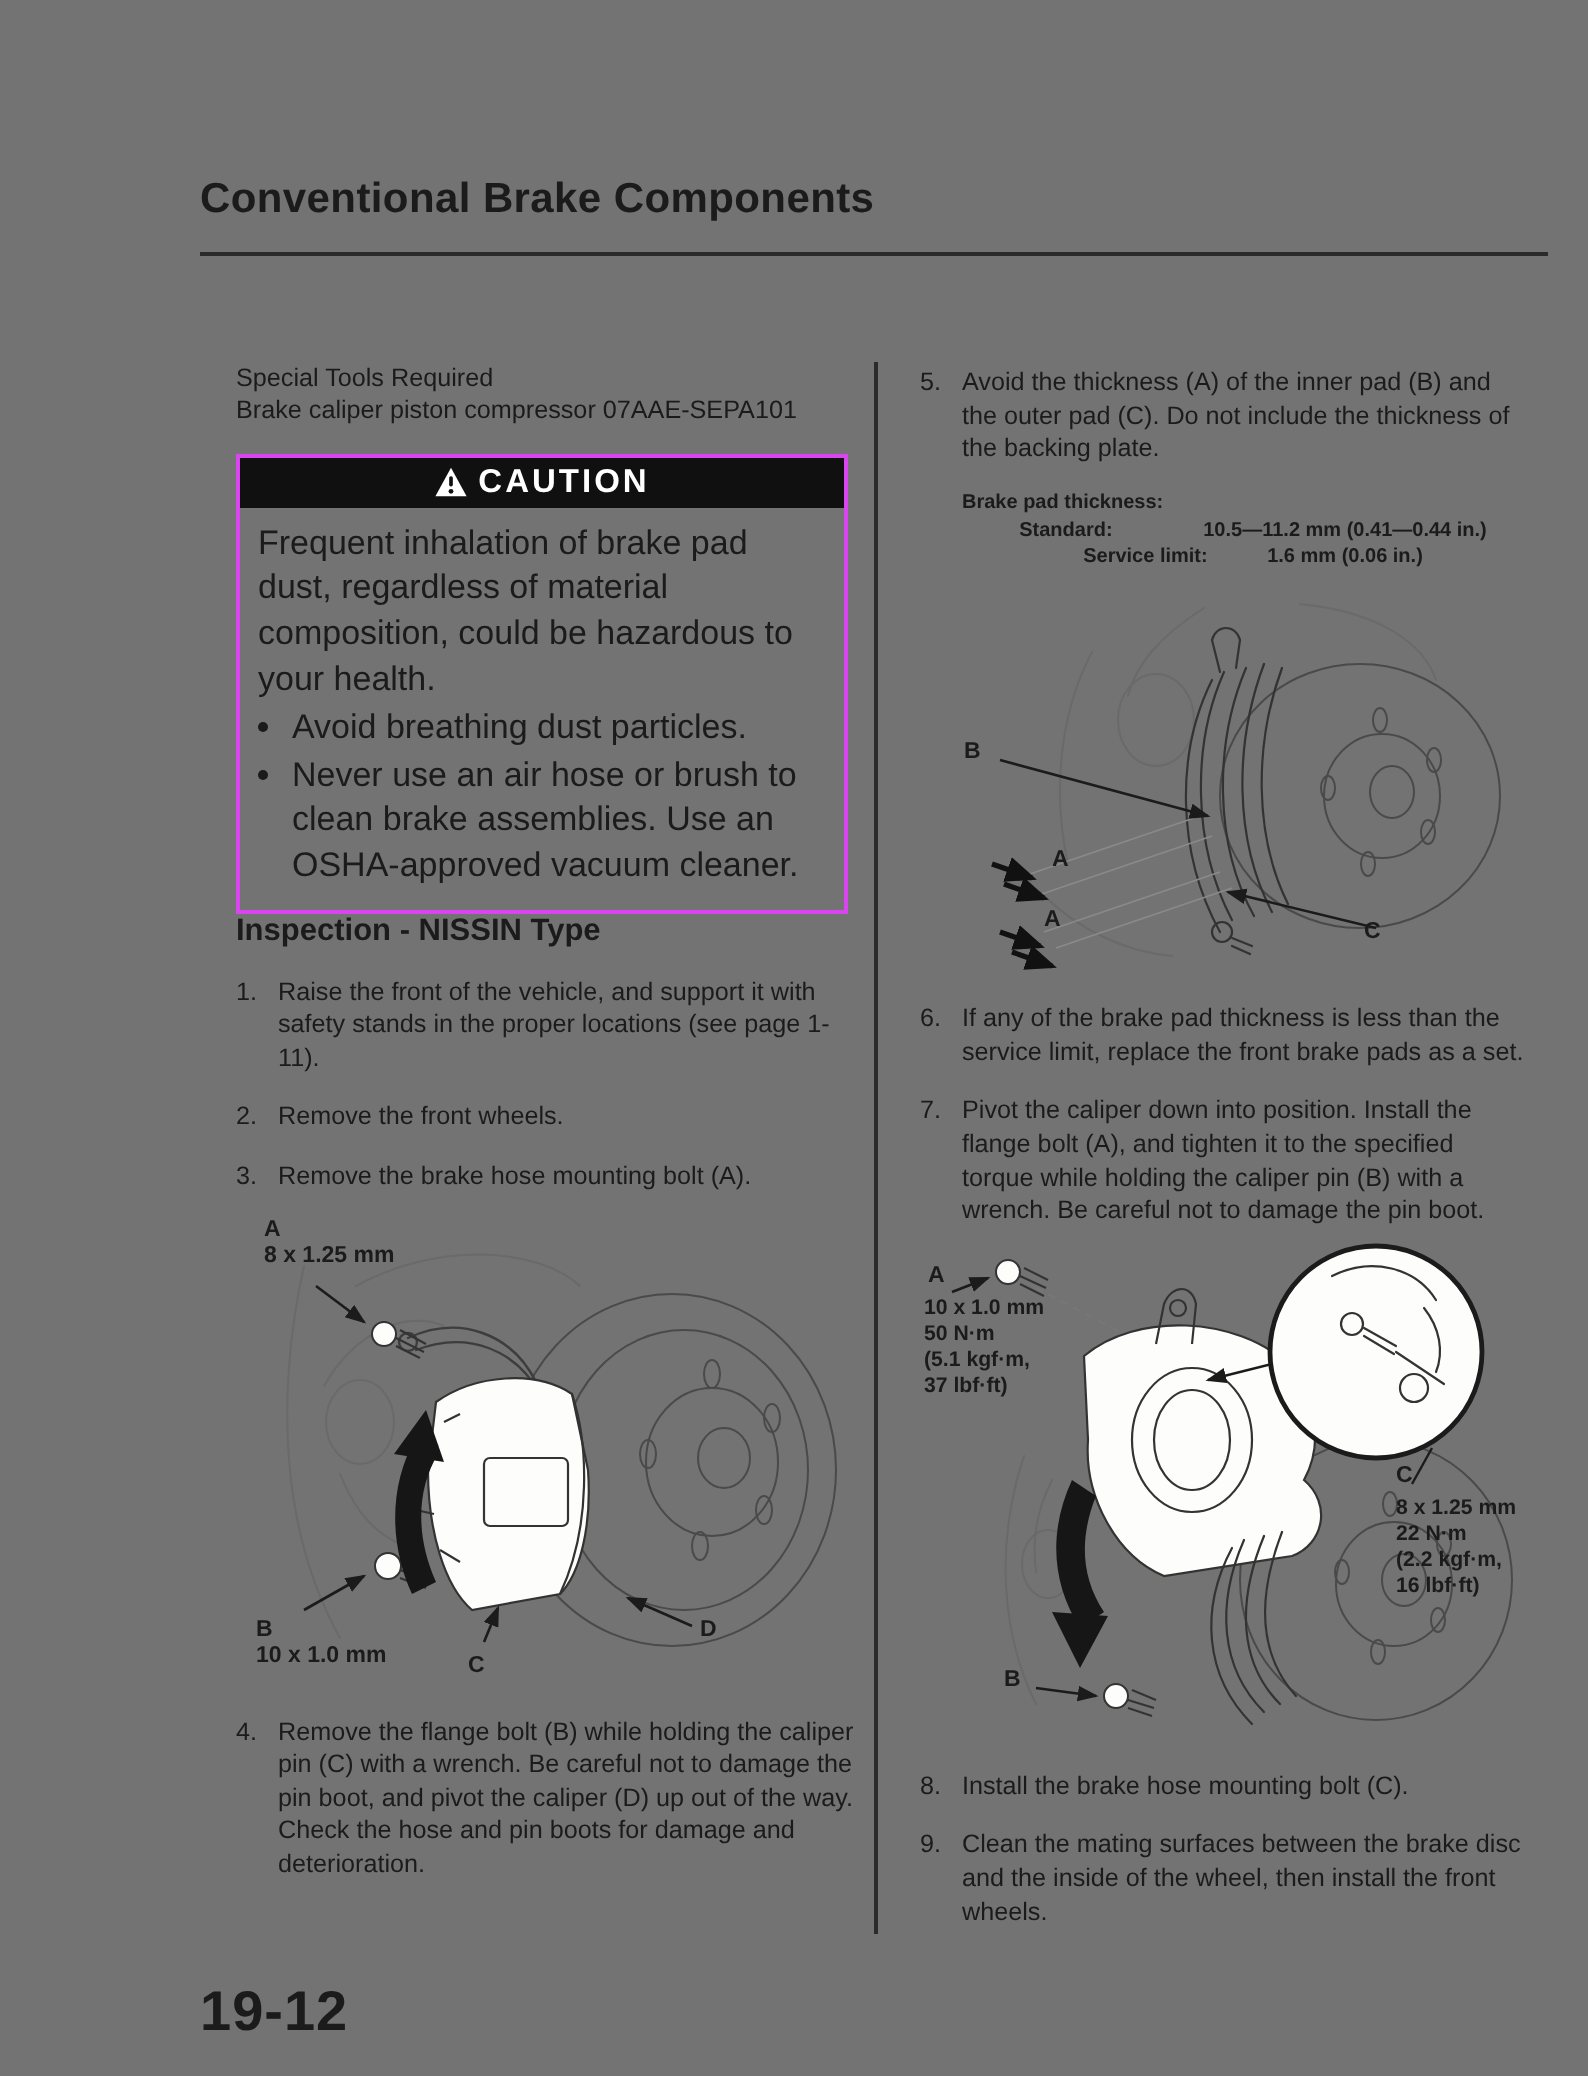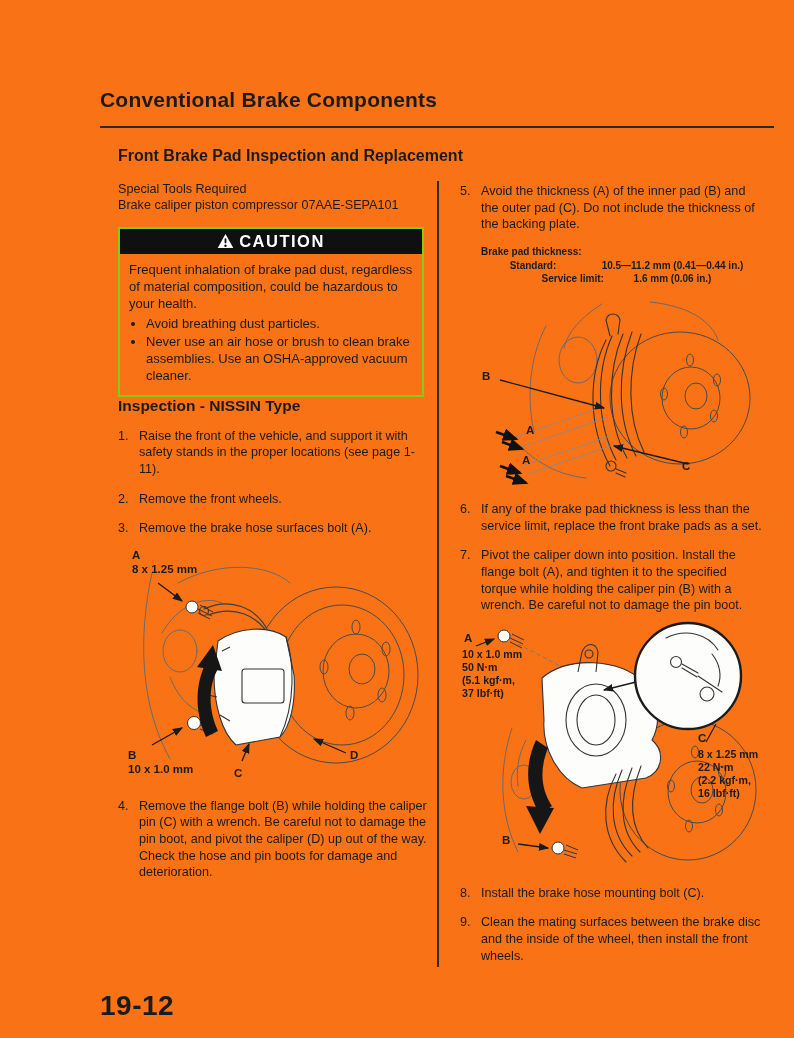--- a/index.html
+++ b/index.html
@@ -1,30 +1,30 @@
 <!DOCTYPE html>
 <html><head>
 <meta charset="utf-8">
 <style>
   html,body{margin:0;padding:0;background:#e8e8e8;}
-  .page{position:relative;width:794px;height:1038px;background:#f97316;
+  .page{position:relative;width:794px;height:1038px;background:#737373;
         font-family:"Liberation Sans","DejaVu Sans",sans-serif;color:#1b1b1b;overflow:hidden;margin:0 auto;}
   .main-title{position:absolute;left:100px;top:88px;font-size:21px;font-weight:bold;letter-spacing:.2px;}
   .title-rule{position:absolute;left:100px;top:126px;width:674px;height:2px;background:#2a2a2a;}
   .section-title{position:absolute;left:118px;top:147px;font-size:16px;font-weight:bold;}
   .columns{position:absolute;left:118px;top:181px;width:660px;display:flex;align-items:stretch;min-height:786px;}
   .col-left{width:311px;flex:none;}
   .divider{width:2px;background:#2b2b2b;margin-left:8px;flex:none;}
   .col-right{width:302px;flex:none;padding-left:21px;}
   .h-bold{font-weight:normal;font-size:12.6px;line-height:1.3;}
   .body-text{font-size:12.6px;line-height:1.3;}
-  .caution-box{margin-top:13px;border:2px solid #84cc16;width:306px;box-sizing:border-box;}
+  .caution-box{margin-top:13px;border:2px solid #d946ef;width:306px;box-sizing:border-box;}
   .caution-head{background:#101010;color:#fff;display:flex;align-items:center;justify-content:center;gap:5px;
                 height:25px;font-weight:bold;font-size:16.5px;letter-spacing:1.5px;}
-  .caution-body{padding:7px 9px 10px 9px;font-size:13px;line-height:1.33;}
+  .caution-body{padding:7px 9px 10px 9px;font-size:17px;line-height:1.33;}
   .caution-body ul{margin:2px 0 0 0;padding-left:17px;list-style:disc;}
   .caution-body li{margin-top:1px;}
   .inspection-heading{font-size:15.5px;font-weight:bold;}
   .step{display:flex;margin-top:13px;font-size:12.6px;line-height:1.32;}
   .step-num{width:21px;flex:none;}
   .step-text{flex:1;}
   .spec{margin:12px 0 0 21px;font-size:10px;font-weight:bold;line-height:1.38;}
   .spec-row{display:flex;justify-content:center;}
   .spec-label{width:92px;flex:none;}
   .figure{position:relative;margin-top:8px;}
@@ -36,21 +36,20 @@
   .fig-spec{position:absolute;font-weight:bold;font-size:10.6px;line-height:1.24;white-space:pre-line;}
   .page-number{position:absolute;left:100px;top:990px;font-size:28px;font-weight:bold;letter-spacing:.5px;}
 </style>
 </head>
 <body>
 
 <div class="page">
 
   <div class="main-title">Conventional Brake Components</div>
   <div class="title-rule"></div>
-  <div class="section-title">Front Brake Pad Inspection and Replacement</div>
 
   <div class="columns">
 
     <div class="col-left">
 
       <div class="h-bold">Special Tools Required</div>
       <div class="body-text">Brake caliper piston compressor 07AAE-SEPA101</div>
 
       <div class="caution-box">
         <div class="caution-head">
@@ -75,21 +74,21 @@
       <div class="step">
         <span class="step-num">1.</span>
         <span class="step-text">Raise the front of the vehicle, and support it with safety stands in the proper locations (see page 1-11).</span>
       </div>
       <div class="step">
         <span class="step-num">2.</span>
         <span class="step-text">Remove the front wheels.</span>
       </div>
       <div class="step">
         <span class="step-num">3.</span>
-        <span class="step-text">Remove the brake hose surfaces bolt (A).</span>
+        <span class="step-text">Remove the brake hose mounting bolt (A).</span>
       </div>
 
       <div class="figure fig1">
         <svg width="310" height="240" viewBox="0 0 310 240">
           <defs>
             <marker id="f1m" markerWidth="9" markerHeight="8" refX="7" refY="3" orient="auto">
               <path d="M0,0 L8,3 L0,6 Z" fill="#1b1b1b"></path>
             </marker>
           </defs>
 

